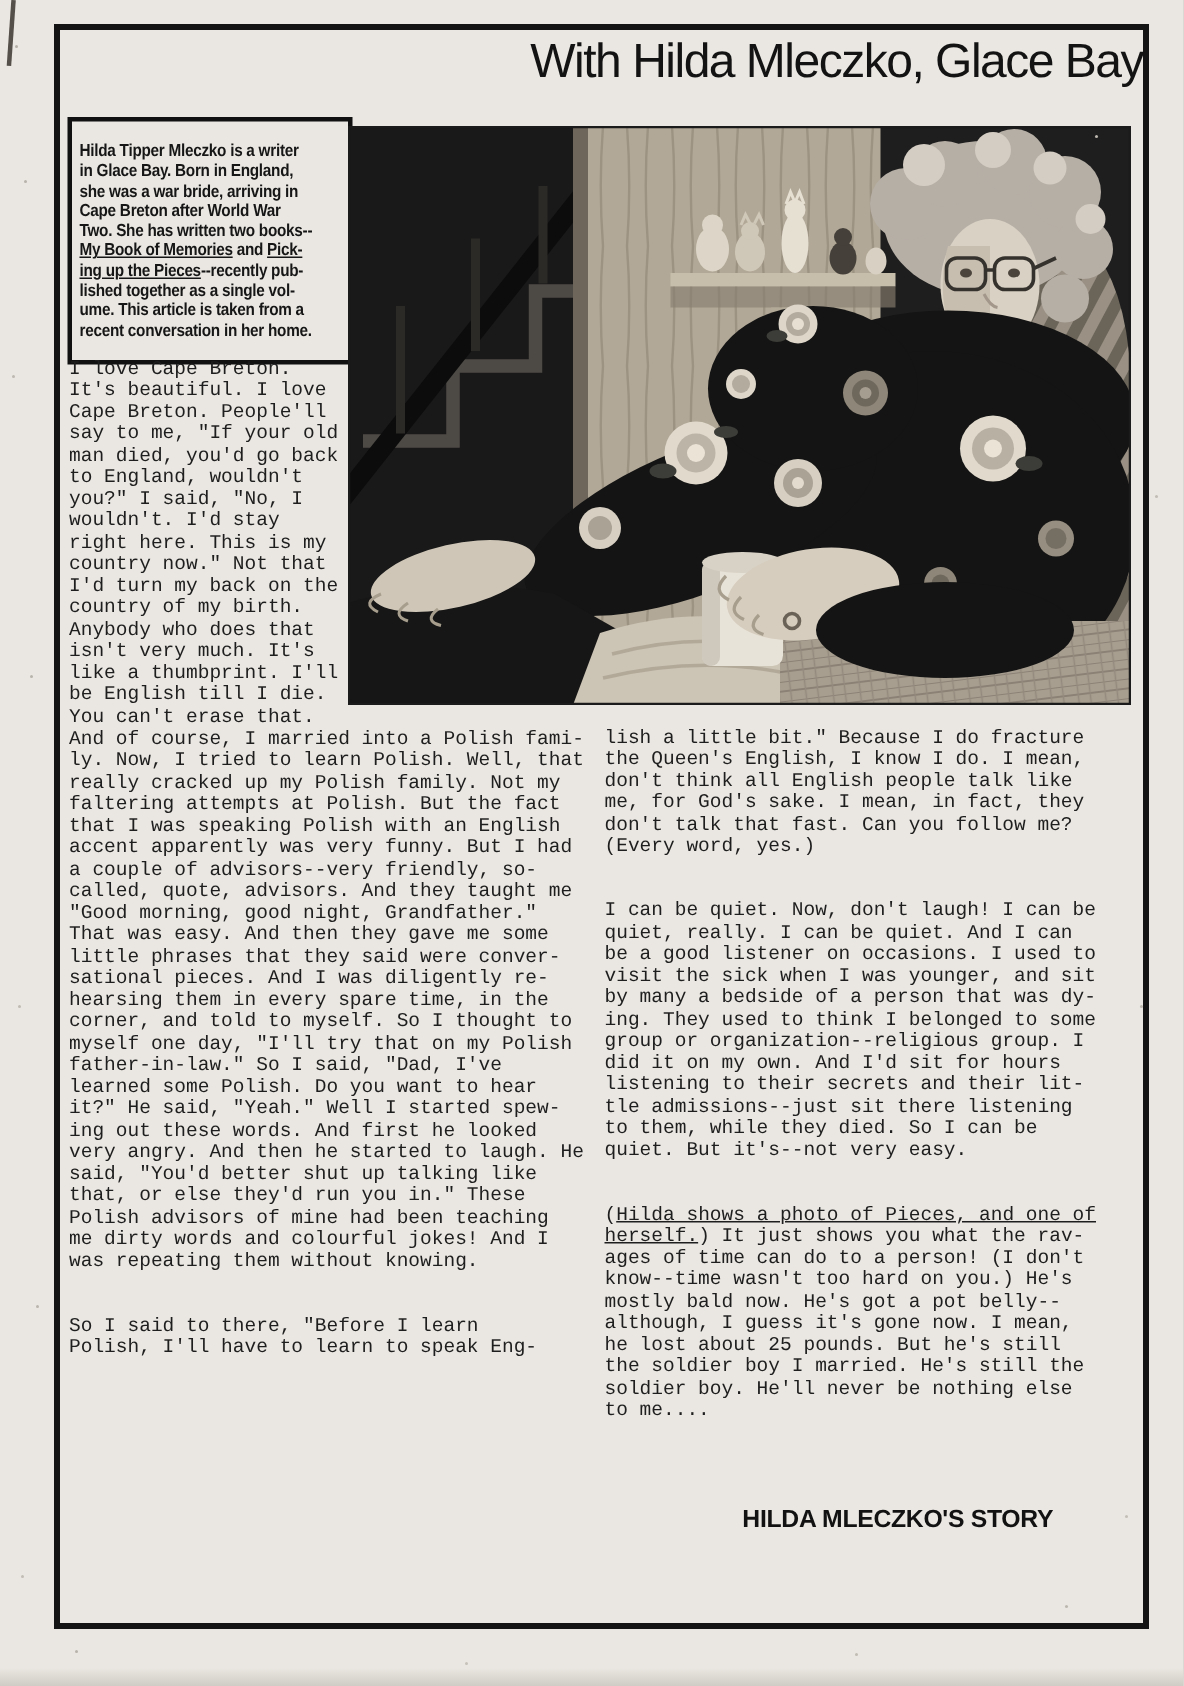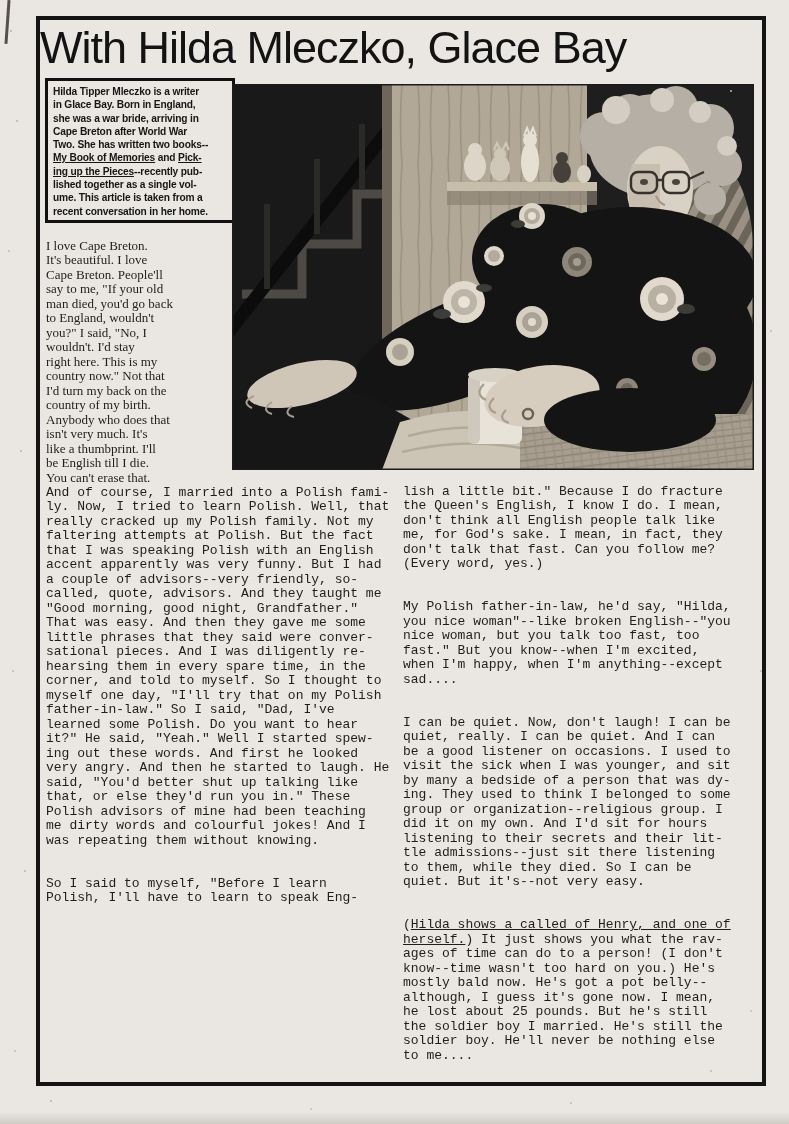--- a/index.html
+++ b/index.html
@@ -10,35 +10,35 @@
         background:#b4b0a8;pointer-events:none;
         box-shadow:6px 90px #b8b4ac,-2px 220px #beb9b1,10px 420px #b8b4ac,2px 640px #c0bbb3,
         14px 840px #bab5ad,4px 1020px #c2bdb5,700px 1040px #bcb7af,740px 980px #c4bfb7,
         720px 60px #bcb7af,760px 300px #c2bdb5,750px 640px #beb9b1,40px 1070px #b8b4ac,
         300px 1078px #c6c1b9,560px 1072px #c0bbb3;}
   .edge-mark{position:absolute;left:6px;top:0;width:3px;height:44px;background:#555049;transform:rotate(4deg);}
   .scan-band{position:absolute;left:0;bottom:0;width:100%;height:12px;background:linear-gradient(#eae7e2,#cfccc5);}
 
   .frame{position:absolute;left:36px;top:16px;width:722px;height:1062px;border:4px solid #141414;box-sizing:content-box;}
 
-  .title{position:absolute;left:0;top:2px;width:100%;margin:0;text-align:left;
-         font-family:"Liberation Sans",sans-serif;font-weight:500;font-size:45px;letter-spacing:-1px;color:#131313;}
-
-  .intro-box{position:absolute;left:5px;top:58px;width:190px;border:3px solid #111;padding:3px 5px;
+  .title{position:absolute;left:0;top:2px;width:100%;margin:0;text-align:right;
+         font-family:"Liberation Sans",sans-serif;font-weight:500;font-size:32px;letter-spacing:-1px;color:#131313;}
+
+  .intro-box{position:absolute;left:5px;top:58px;width:190px;border:3px solid #111;padding:13px 5px;
              box-sizing:border-box;background:#eae7e2;overflow:hidden;}
   .intro-text{margin:0;font-family:"Liberation Sans",sans-serif;font-weight:700;font-size:11.6px;
               line-height:13.3px;letter-spacing:-.2px;white-space:pre-line;color:#161616;
               width:114%;transform:scaleX(.88);transform-origin:0 0;}
   .u{text-decoration:underline;}
 
   .photo{position:absolute;left:192px;top:64px;width:522px;height:386px;margin:0;background:#262626;overflow:hidden;}
 
   .col{position:absolute;font-size:13px;line-height:14.5px;white-space:pre-line;color:#1e1e1e;}
   .col p{margin:0 0 14px 0;}
-  .col-narrow{left:6px;top:204px;width:202px;font-family:Liberation Serif, serif;}
+  .col-narrow{left:6px;top:204px;width:202px;}
   .col-left{left:6px;top:451px;width:356px;}
   .col-right{left:363px;top:450px;width:351px;}
 
   .footer{font-family:"Liberation Sans",sans-serif;font-weight:700;font-size:16.5px;line-height:21px;
           margin-top:6px;color:#121212;letter-spacing:-.2px;}
   .footer .l1{text-align:center;padding-left:40px;}
 </style>
 </head>
 <body>
 
@@ -268,50 +268,44 @@
 father-in-law." So I said, "Dad, I've
 learned some Polish. Do you want to hear
 it?" He said, "Yeah." Well I started spew-
 ing out these words. And first he looked
 very angry. And then he started to laugh. He
 said, "You'd better shut up talking like
 that, or else they'd run you in." These
 Polish advisors of mine had been teaching
 me dirty words and colourful jokes! And I
 was repeating them without knowing.</p>
-      <p>So I said to myself, "Before I learn
+      <p>So I said to there, "Before I learn
 Polish, I'll have to learn to speak Eng-</p>
     </div>
 
     <div class="col col-right">
       <p>lish a little bit." Because I do fracture
 the Queen's English, I know I do. I mean,
 don't think all English people talk like
 me, for God's sake. I mean, in fact, they
 don't talk that fast. Can you follow me?
 (Every word, yes.)</p>
-      <p>My Polish father-in-law, he'd say, "Hilda,
-you nice woman"--like broken English--"you
-nice woman, but you talk too fast, too
-fast." But you know--when I'm excited,
-when I'm happy, when I'm anything--except
-sad....</p>
       <p>I can be quiet. Now, don't laugh! I can be
 quiet, really. I can be quiet. And I can
 be a good listener on occasions. I used to
 visit the sick when I was younger, and sit
 by many a bedside of a person that was dy-
 ing. They used to think I belonged to some
 group or organization--religious group. I
 did it on my own. And I'd sit for hours
 listening to their secrets and their lit-
 tle admissions--just sit there listening
 to them, while they died. So I can be
 quiet. But it's--not very easy.</p>
-      <p><span>(</span><span class="u">Hilda shows a called of Henry, and one of
+      <p><span>(</span><span class="u">Hilda shows a photo of Pieces, and one of
 herself.</span><span>) It just shows you what the rav-
 ages of time can do to a person! (I don't
 know--time wasn't too hard on you.) He's
 mostly bald now. He's got a pot belly--
 although, I guess it's gone now. I mean,
 he lost about 25 pounds. But he's still
 the soldier boy I married. He's still the
 soldier boy. He'll never be nothing else
 to me....</span></p>
       <div class="footer">

